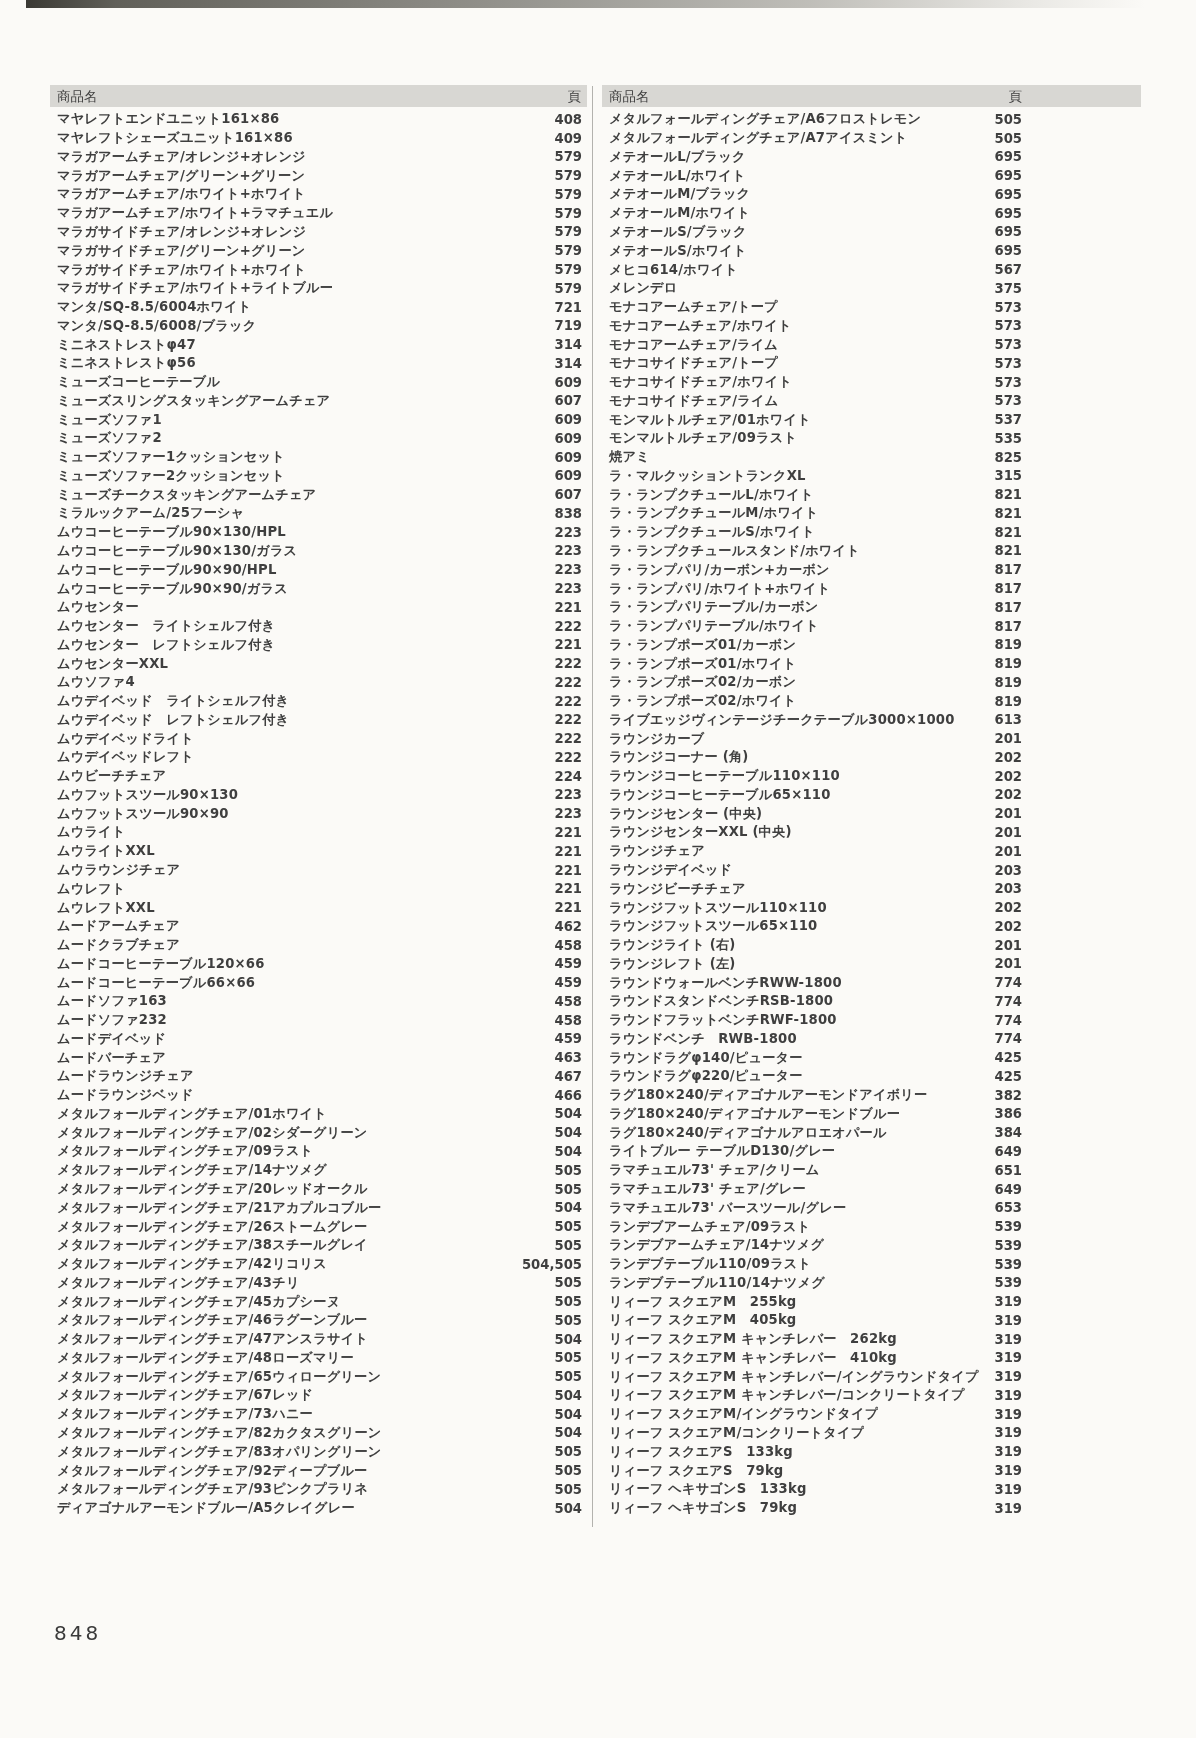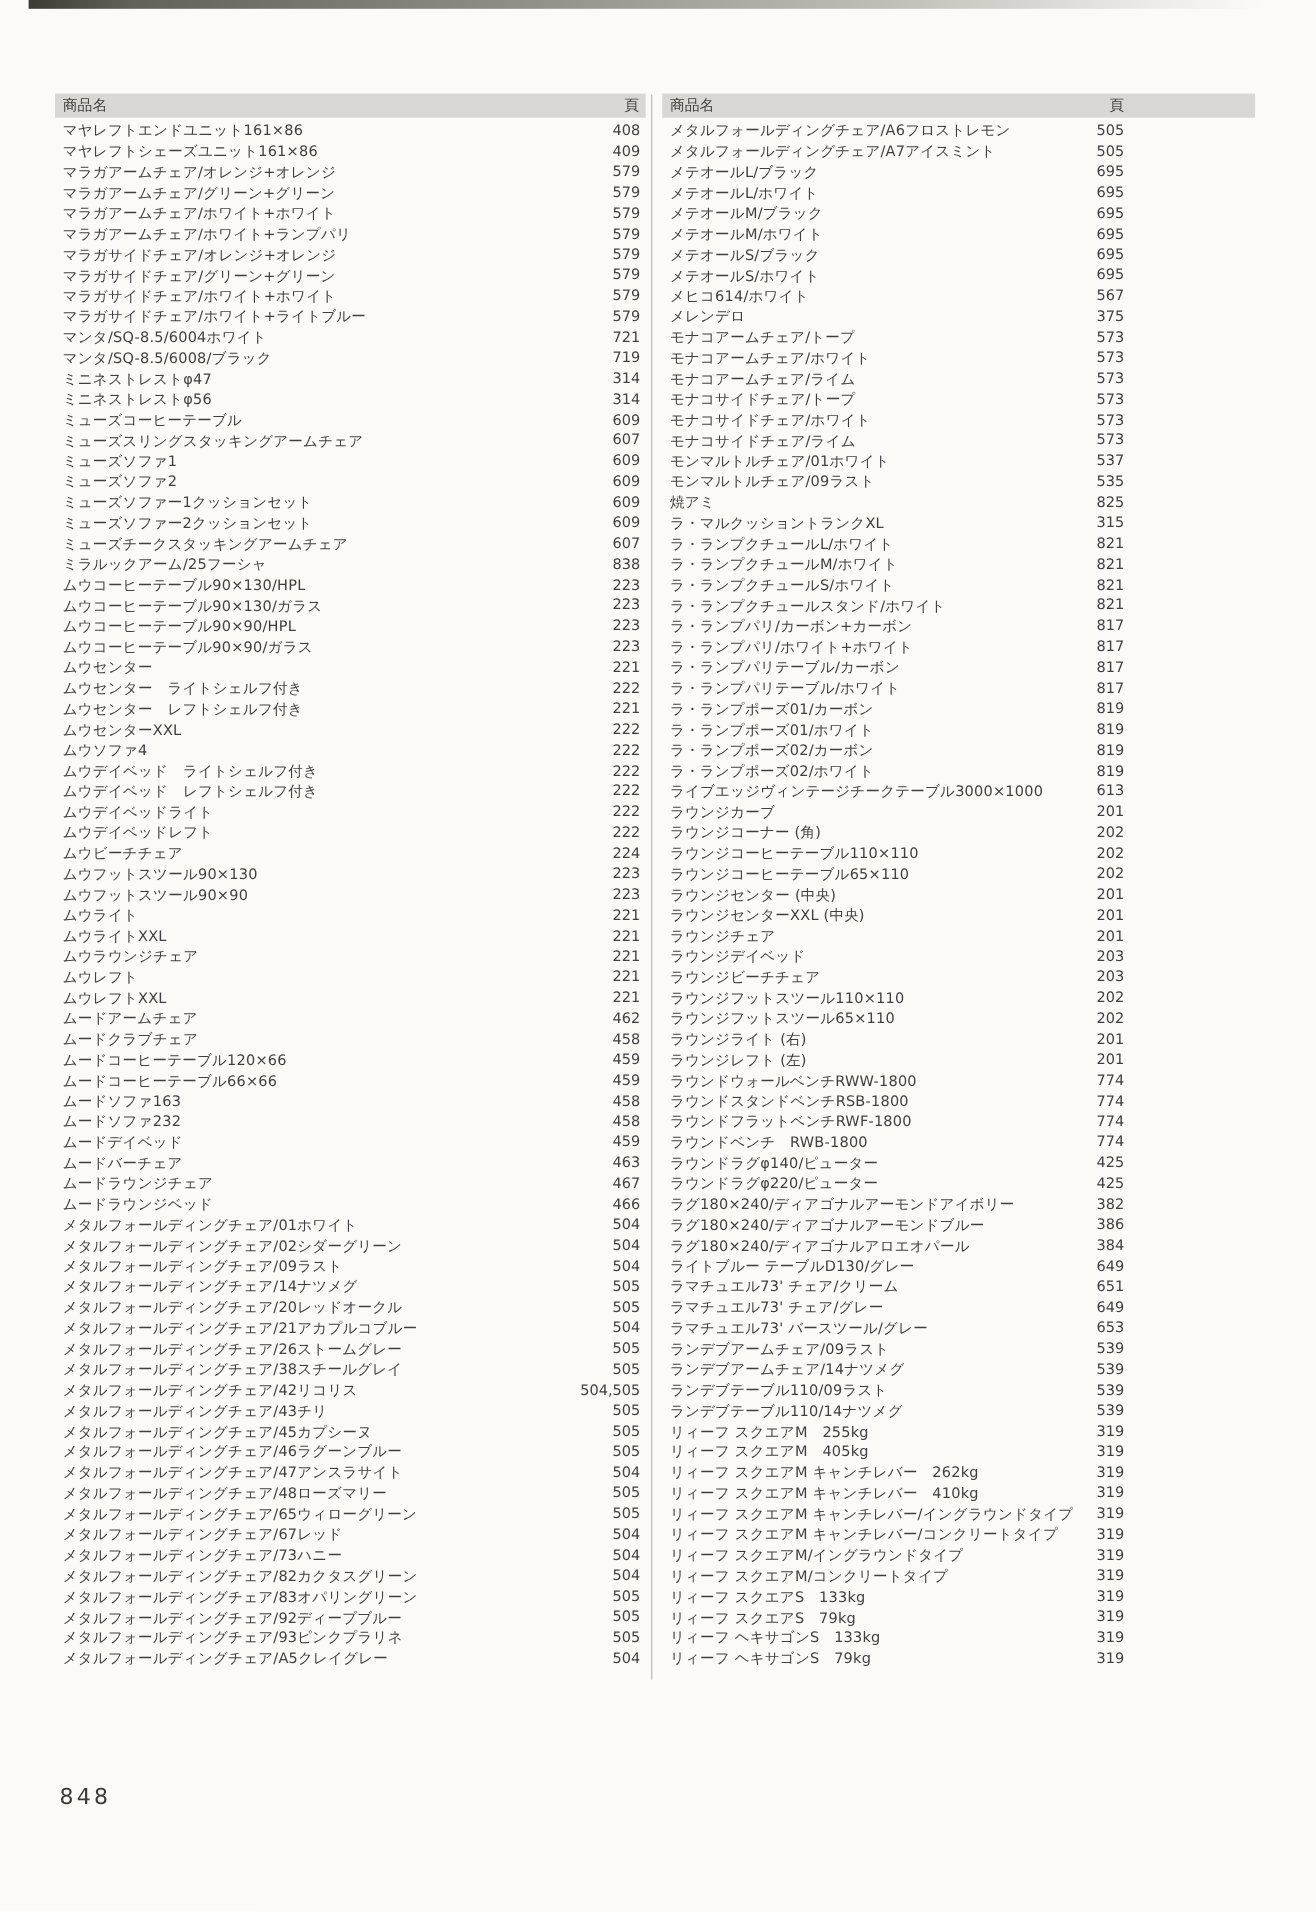--- a/index.html
+++ b/index.html
@@ -29,21 +29,21 @@
   .col-left{left:50px;width:537px;}
   .col-right{left:602px;width:539px;}
   .colhead{
     height:22px;background:#d8d7d3;
     display:flex;justify-content:space-between;align-items:center;
     font-size:13.5px;line-height:22px;
   }
   .colhead .hname{padding-left:7px;}
   .col-left .colhead .hpage{padding-right:6px;}
   .col-right .colhead .hpage{padding-right:119px;}
-  ul.rows{list-style:none;margin:3px 0 0 0;padding:0;}
+  ul.rows{list-style:none;margin:3px 0 0 0;padding:0;font-weight:bold;}
   ul.rows li{
     height:18.77px;
     display:flex;justify-content:space-between;align-items:center;
     font-size:13.2px;white-space:nowrap;
   }
   ul.rows .name{padding-left:7px;letter-spacing:0.2px;overflow:hidden;}
   .col-left ul.rows .pg{padding-right:5px;}
   .col-right ul.rows .pg{padding-right:119px;}
   .folio{
     position:absolute;left:54px;top:1621px;
@@ -77,21 +77,21 @@
         </li>
         <li>
           <span class="name">マラガアームチェア/グリーン+グリーン</span>
           <span class="pg">579</span>
         </li>
         <li>
           <span class="name">マラガアームチェア/ホワイト+ホワイト</span>
           <span class="pg">579</span>
         </li>
         <li>
-          <span class="name">マラガアームチェア/ホワイト+ランプパリ</span>
+          <span class="name">マラガアームチェア/ホワイト+ラマチュエル</span>
           <span class="pg">579</span>
         </li>
         <li>
           <span class="name">マラガサイドチェア/オレンジ+オレンジ</span>
           <span class="pg">579</span>
         </li>
         <li>
           <span class="name">マラガサイドチェア/グリーン+グリーン</span>
           <span class="pg">579</span>
         </li>
@@ -353,21 +353,21 @@
         </li>
         <li>
           <span class="name">メタルフォールディングチェア/92ディープブルー</span>
           <span class="pg">505</span>
         </li>
         <li>
           <span class="name">メタルフォールディングチェア/93ピンクプラリネ</span>
           <span class="pg">505</span>
         </li>
         <li>
-          <span class="name">メタルフォールディングチェア/A5クレイグレー</span>
+          <span class="name">ディアゴナルアーモンドブルー/A5クレイグレー</span>
           <span class="pg">504</span>
         </li>
       </ul>
   </section>
 
   <section class="col col-right">
     <header class="colhead">
       <span class="hname">商品名</span>
       <span class="hpage">頁</span>
     </header>

